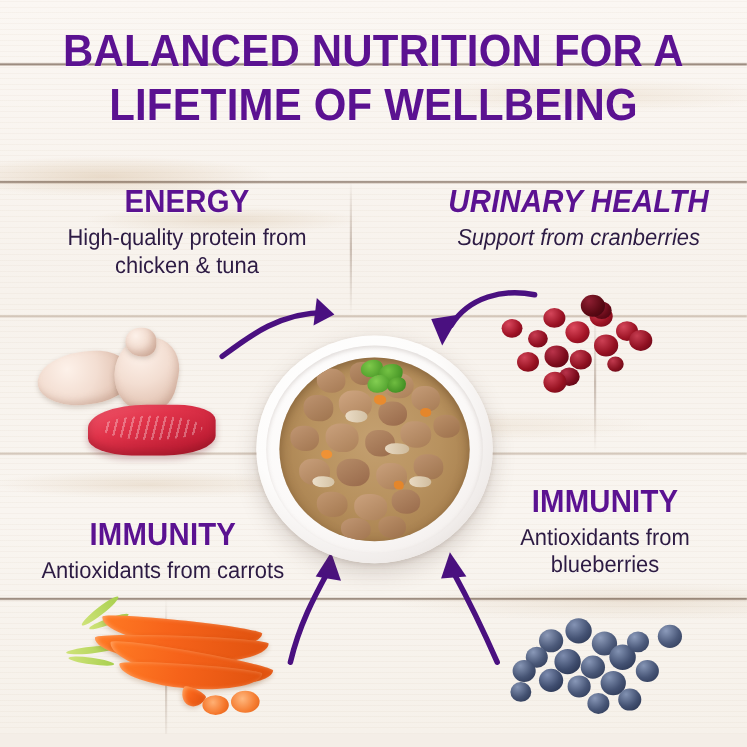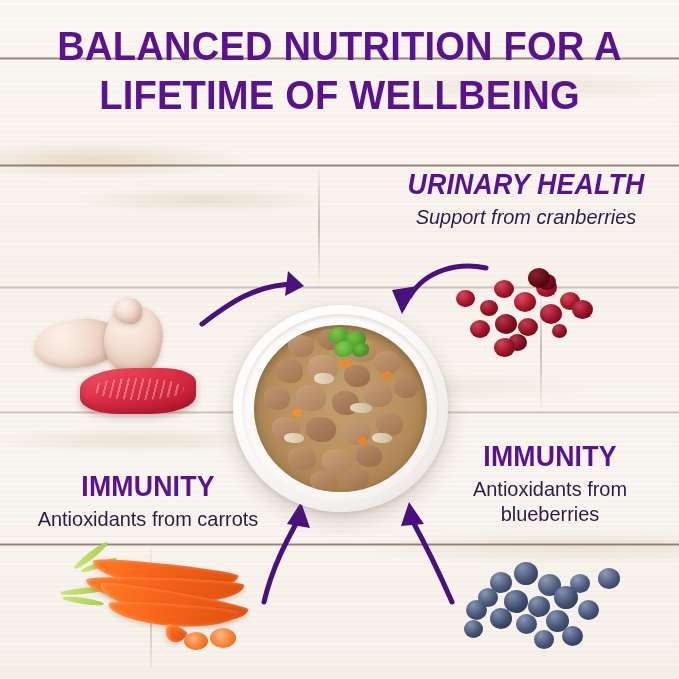--- a/index.html
+++ b/index.html
@@ -122,20 +122,25 @@
     </div>
   <div class="nick" style="left:318px;top:164px;height:122px"></div>
   <div class="nick" style="left:540px;top:286px;height:125px"></div>
   <div class="nick" style="left:150px;top:543px;height:136px"></div>
 
   <div class="headline">
     <div>BALANCED NUTRITION FOR A</div>
     <div>LIFETIME OF WELLBEING</div>
   </div>
 
+  <div class="feat" id="f-energy">
+    <div class="ttl">ENERGY</div>
+    <div class="sub">High-quality protein from</div>
+    <div class="sub" style="margin-top:0">chicken &amp; tuna</div>
+  </div>
 
   <div class="feat" id="f-urinary">
     <div class="ttl">URINARY HEALTH</div>
     <div class="sub">Support from cranberries</div>
   </div>
 
   <div class="feat" id="f-carrots">
     <div class="ttl">IMMUNITY</div>
     <div class="sub">Antioxidants from carrots</div>
   </div>

